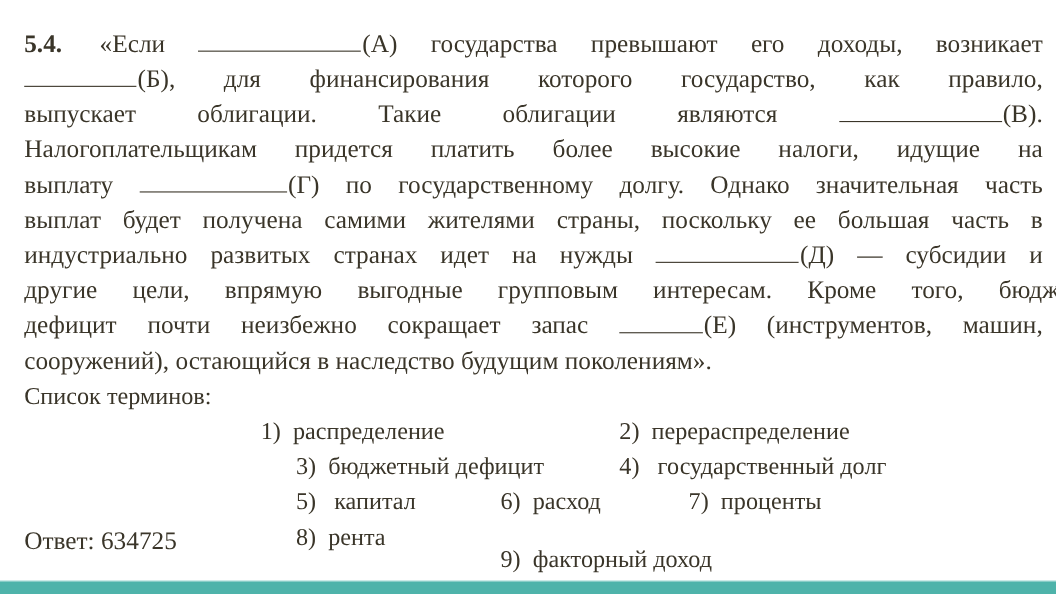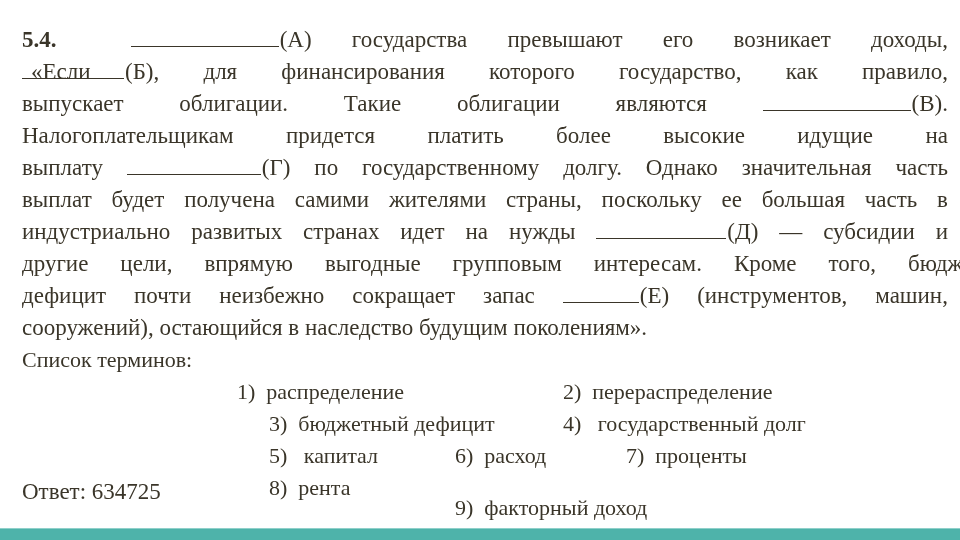--- a/index.html
+++ b/index.html
@@ -75,30 +75,30 @@
       border-top: 1px solid #8fd0ca;
     }
   </style>
 </head>
 <body>
 
 <div class="slide">
 
   <div id="text-body">
       <div class="line" style="top: 24px;">
-        <span style="display: inline-flex; align-items: flex-end; flex-direction: column;">
+        <span style="display: inline-flex; align-items: flex-start;">
           <span class="num-bold">5.4.</span>
           <span>«Если</span>
         </span>
         <span style="white-space: nowrap;"><span class="blank" style="width: 148px;"></span><span>(А)</span></span>
         <span>государства</span>
         <span>превышают</span>
         <span>его</span>
+        <span>доходы,</span>
         <span>возникает</span>
-        <span>доходы,</span>
       </div>
       <div class="line" style="top: 56px;">
         <span style="white-space: nowrap;"><span class="blank" style="width: 102px;"></span><span>(Б),</span></span>
         <span>для</span>
         <span>финансирования</span>
         <span>которого</span>
         <span>государство,</span>
         <span>как</span>
         <span>правило,</span>
       </div>
@@ -109,20 +109,21 @@
         <span>облигации</span>
         <span>являются</span>
         <span style="white-space: nowrap;"><span class="blank" style="width: 148px;"></span><span>(В).</span></span>
       </div>
       <div class="line" style="top: 120px; gap: 17px;">
         <span>Налогоплательщикам</span>
         <span>придется</span>
         <span>платить</span>
         <span>более</span>
         <span>высокие</span>
+        <span>налоги,</span>
         <span>идущие</span>
         <span>на</span>
       </div>
       <div class="line" style="top: 152px; text-align: right;">
         <span>выплату</span>
         <span style="white-space: nowrap;"><span class="blank" style="width: 134px;"></span><span>(Г)</span></span>
         <span>по</span>
         <span>государственному</span>
         <span>долгу.</span>
         <span>Однако</span>

